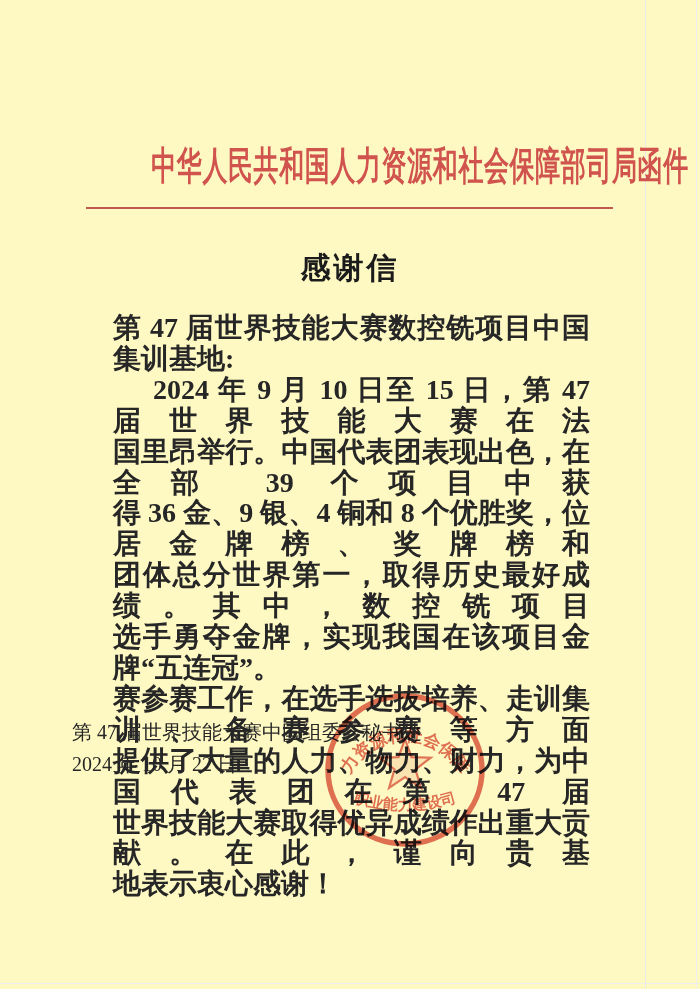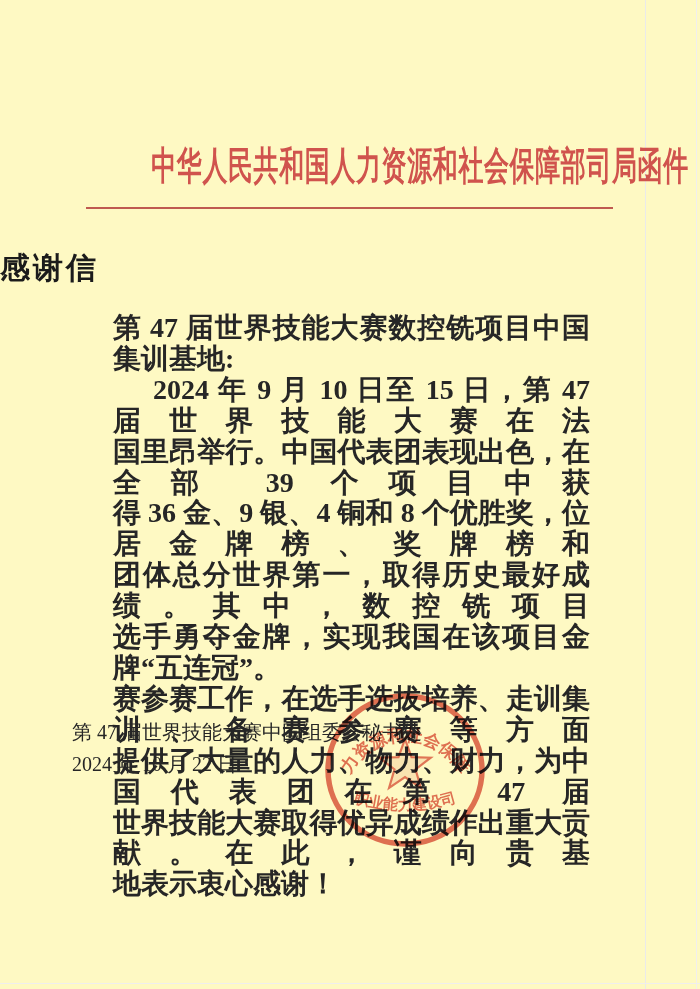--- a/index.html
+++ b/index.html
@@ -31,20 +31,21 @@
     letter-spacing:1px;
   }
   .red-rule{
     position:absolute;top:207px;left:86px;width:527px;height:2px;
     background:#bf5a50;
   }
 
   
   .doc-title{
     position:absolute;top:248px;left:0;width:700px;
+    text-align:center;
     font-size:30px;font-weight:bold;color:#1b1b1b;
     letter-spacing:3px;
   }
 
   
   .body-block{
     position:absolute;top:313px;left:113px;width:477px;
     font-size:28px;color:#262626;
     line-height:30.9px;
     font-weight:bold;

